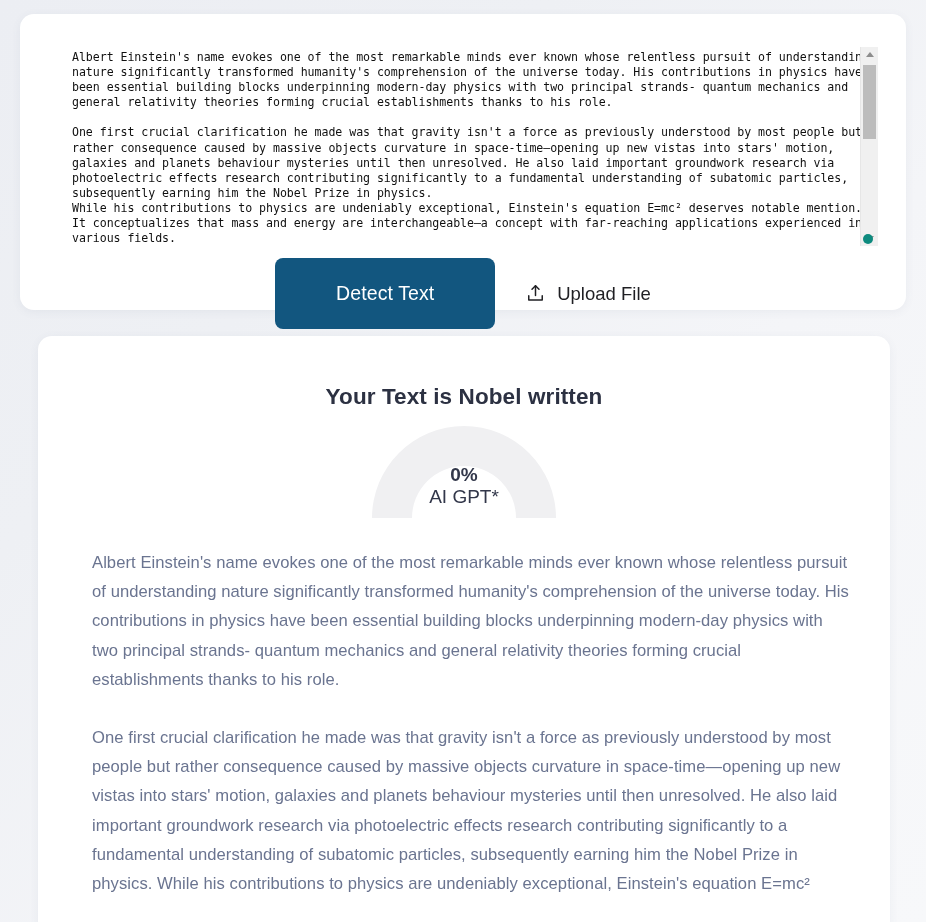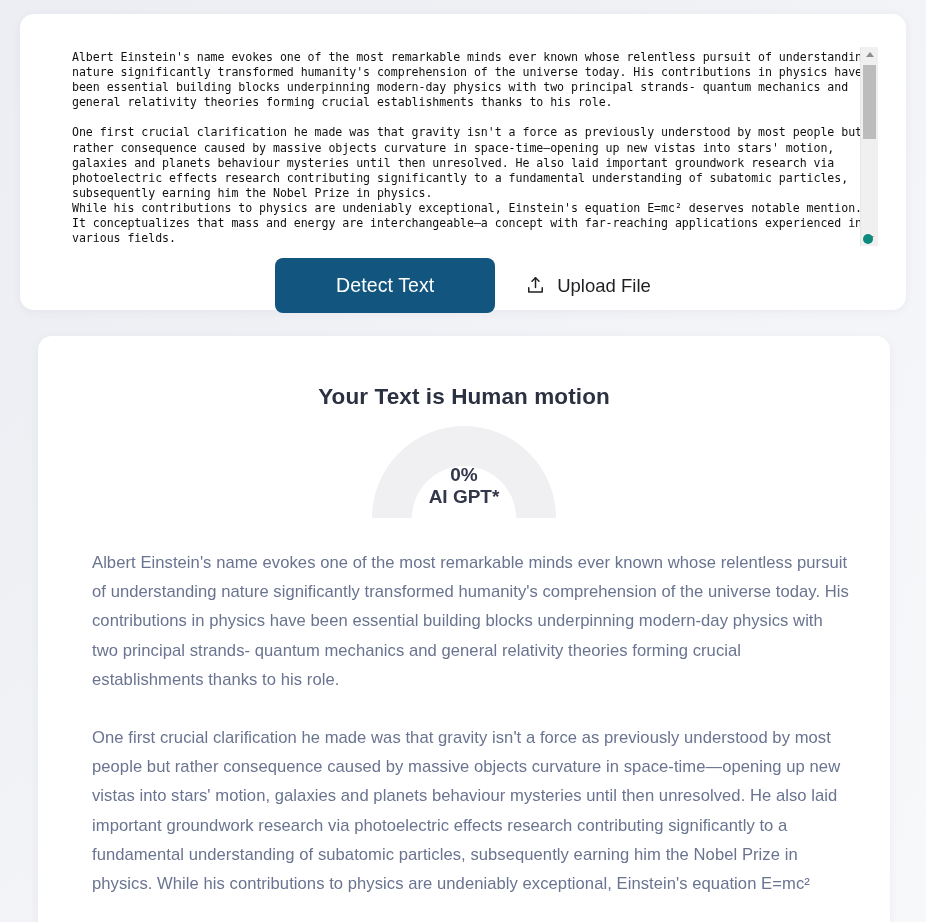--- a/index.html
+++ b/index.html
@@ -115,21 +115,21 @@
     align-items: center;
     justify-content: center;
     gap: 30px;
   }
   .detect-btn {
     background: #12567f;
     color: #ffffff;
     border: none;
     border-radius: 8px;
     width: 220px;
-    height: 55px;
+    height: 71px;
     font-family: "Liberation Sans", sans-serif;
     font-size: 19.5px;
     font-weight: 400;
     letter-spacing: 0.1px;
     cursor: pointer;
     padding: 0;
   }
   .upload-btn {
     display: flex;
     align-items: center;
@@ -195,21 +195,21 @@
   }
   .gauge-pct {
     display: block;
     font-size: 19px;
     font-weight: bold;
     color: #32374a;
   }
   .gauge-name {
     display: block;
     font-size: 19px;
-    font-weight: bold;
+    font-weight: normal;
     color: #32374a;
   }
 
   .result-body {
     position: absolute;
     left: 54px;
     right: 40px;
     top: 212px;
     font-size: 16.6px;
     line-height: 29.2px;
@@ -267,21 +267,21 @@
             <path d="M4.3 14.6 L4.3 19.4 L19.7 19.4 L19.7 14.6"></path>
           </svg>
         </span>
         <span>Upload File</span>
       </button>
     </div>
   </section>
 
   <section class="result-card">
 
-    <h2 class="verdict">Your Text is Human motion</h2>
+    <h2 class="verdict">Your Text is Nobel written</h2>
 
     <div class="gauge">
       <svg width="200" height="100" viewBox="0 0 200 100">
         <path d="M 8 100 A 92 92 0 0 1 192 100 L 152 100 A 52 52 0 0 0 48 100 Z" fill="#f0f0f2"></path>
       </svg>
       <div class="gauge-label">
         <span class="gauge-pct">0%</span>
         <span class="gauge-name">AI GPT*</span>
       </div>
     </div>

